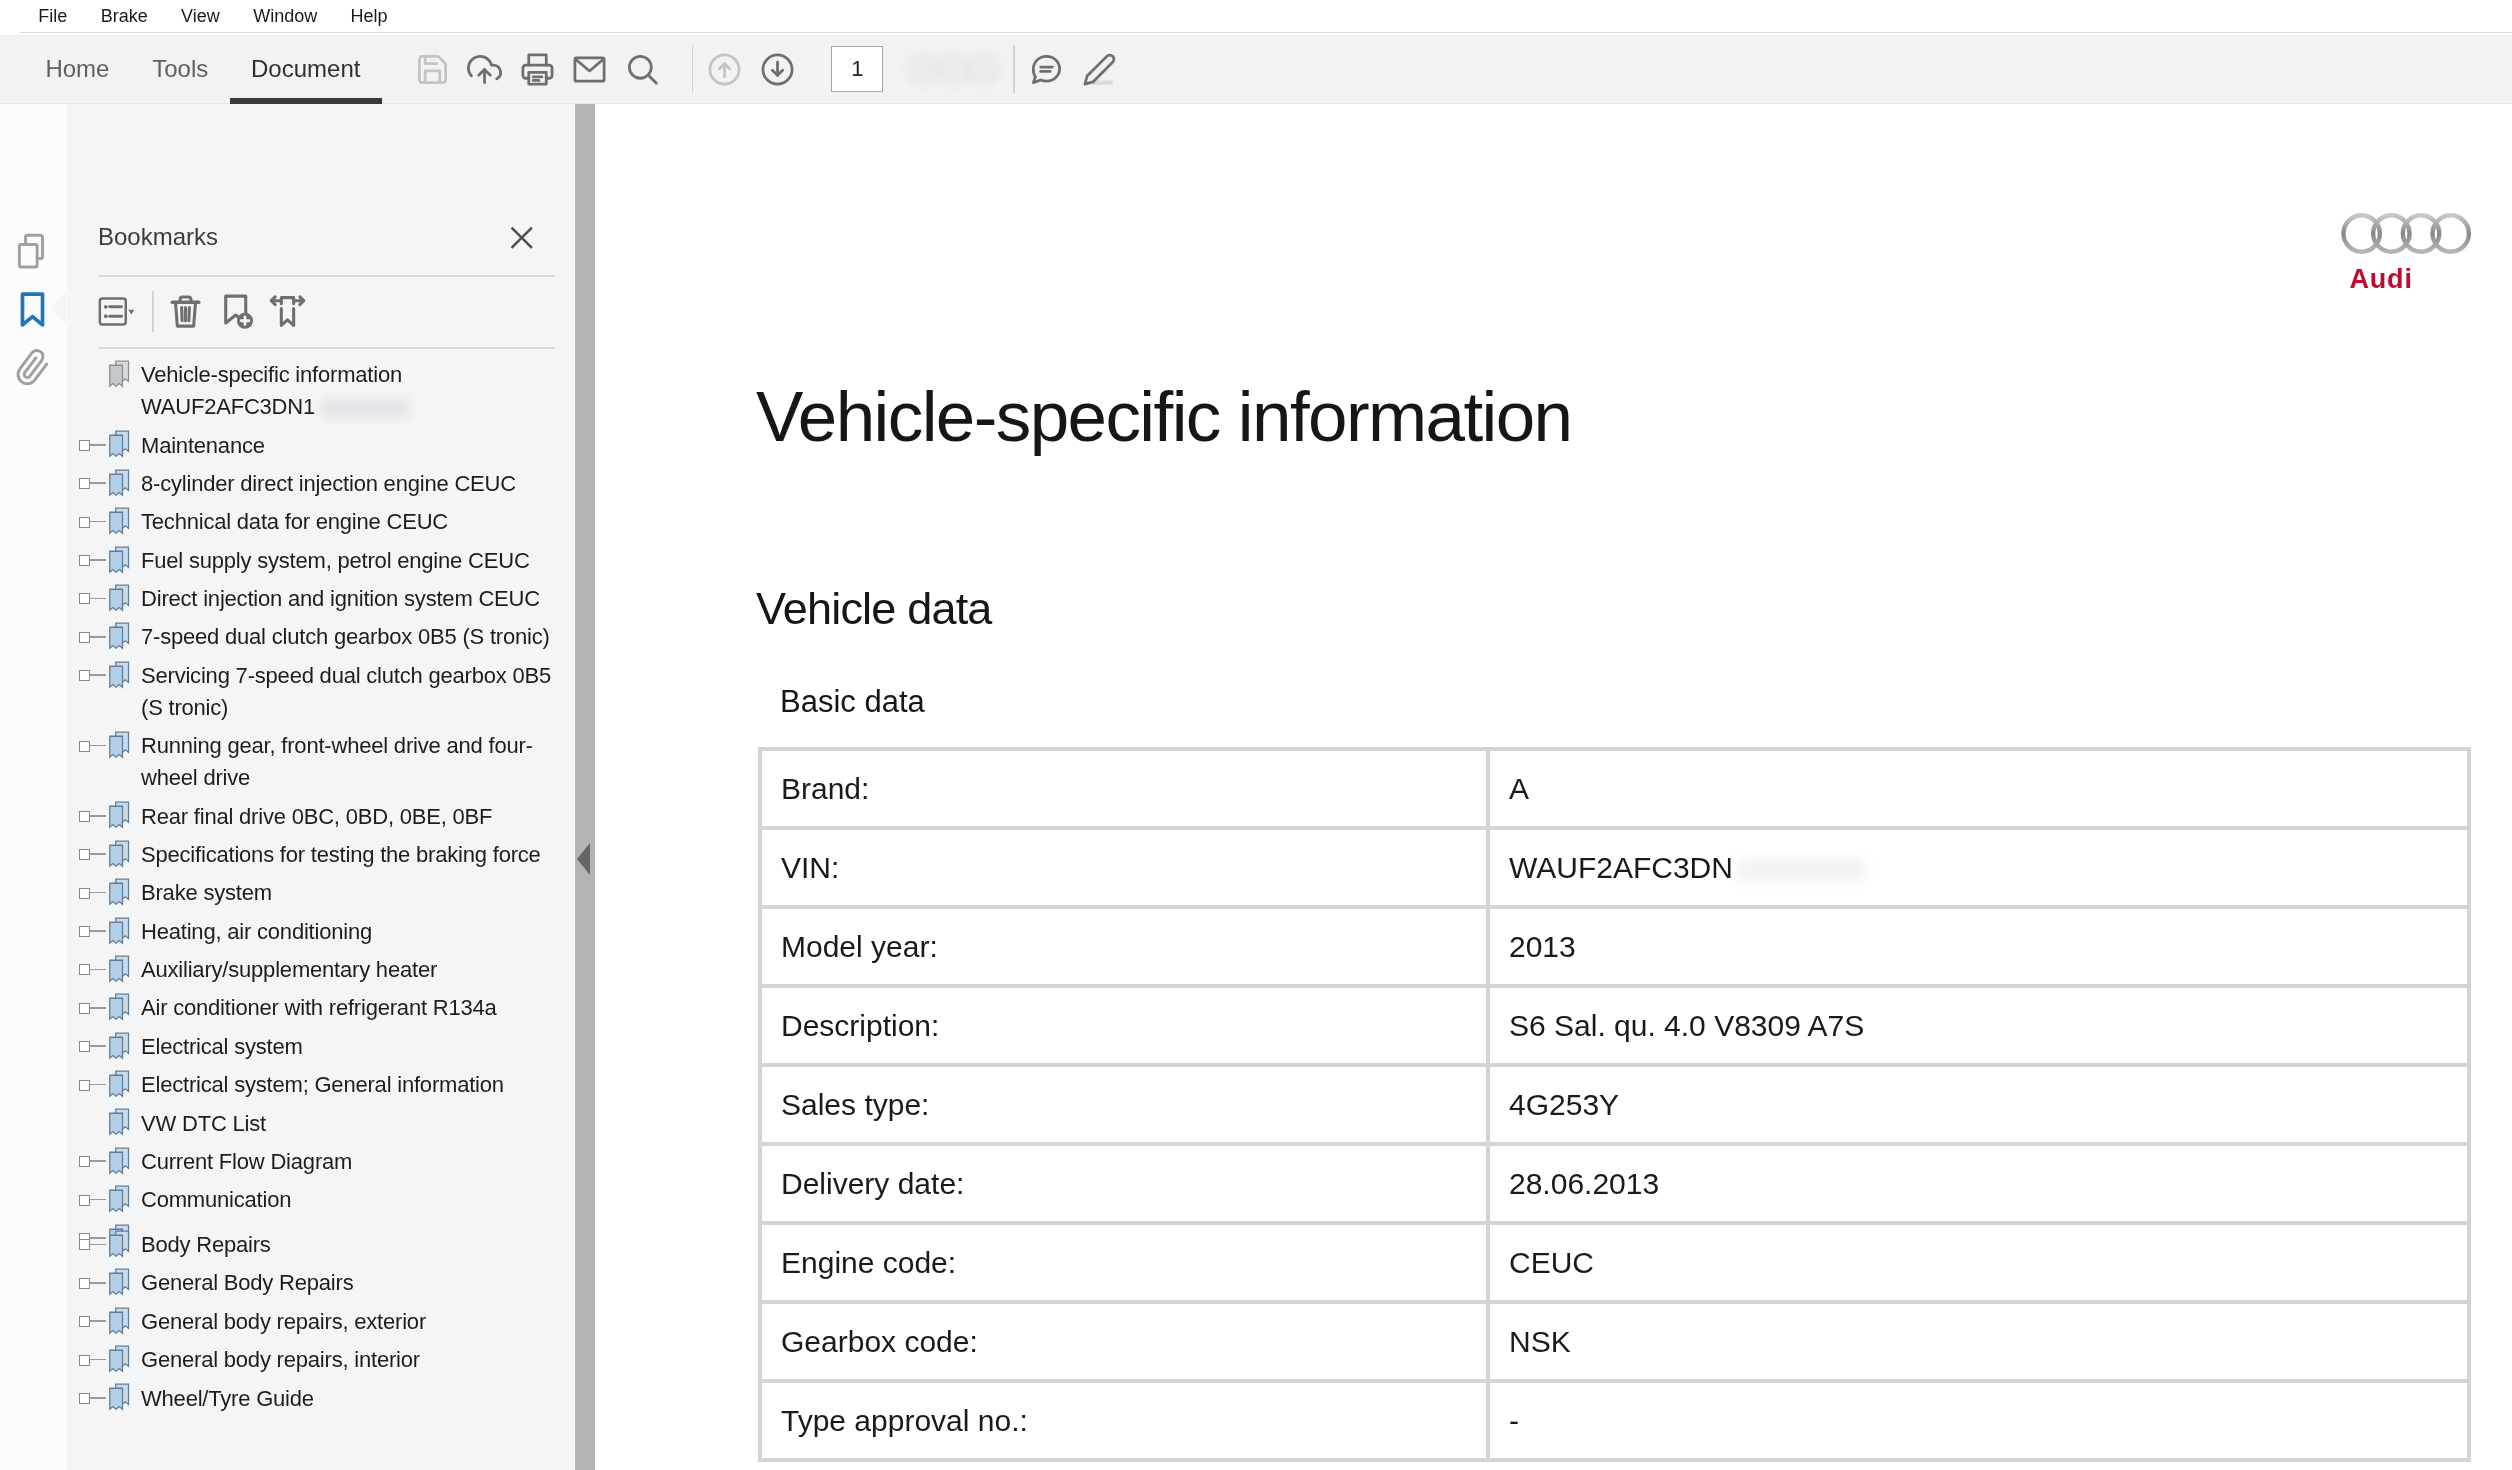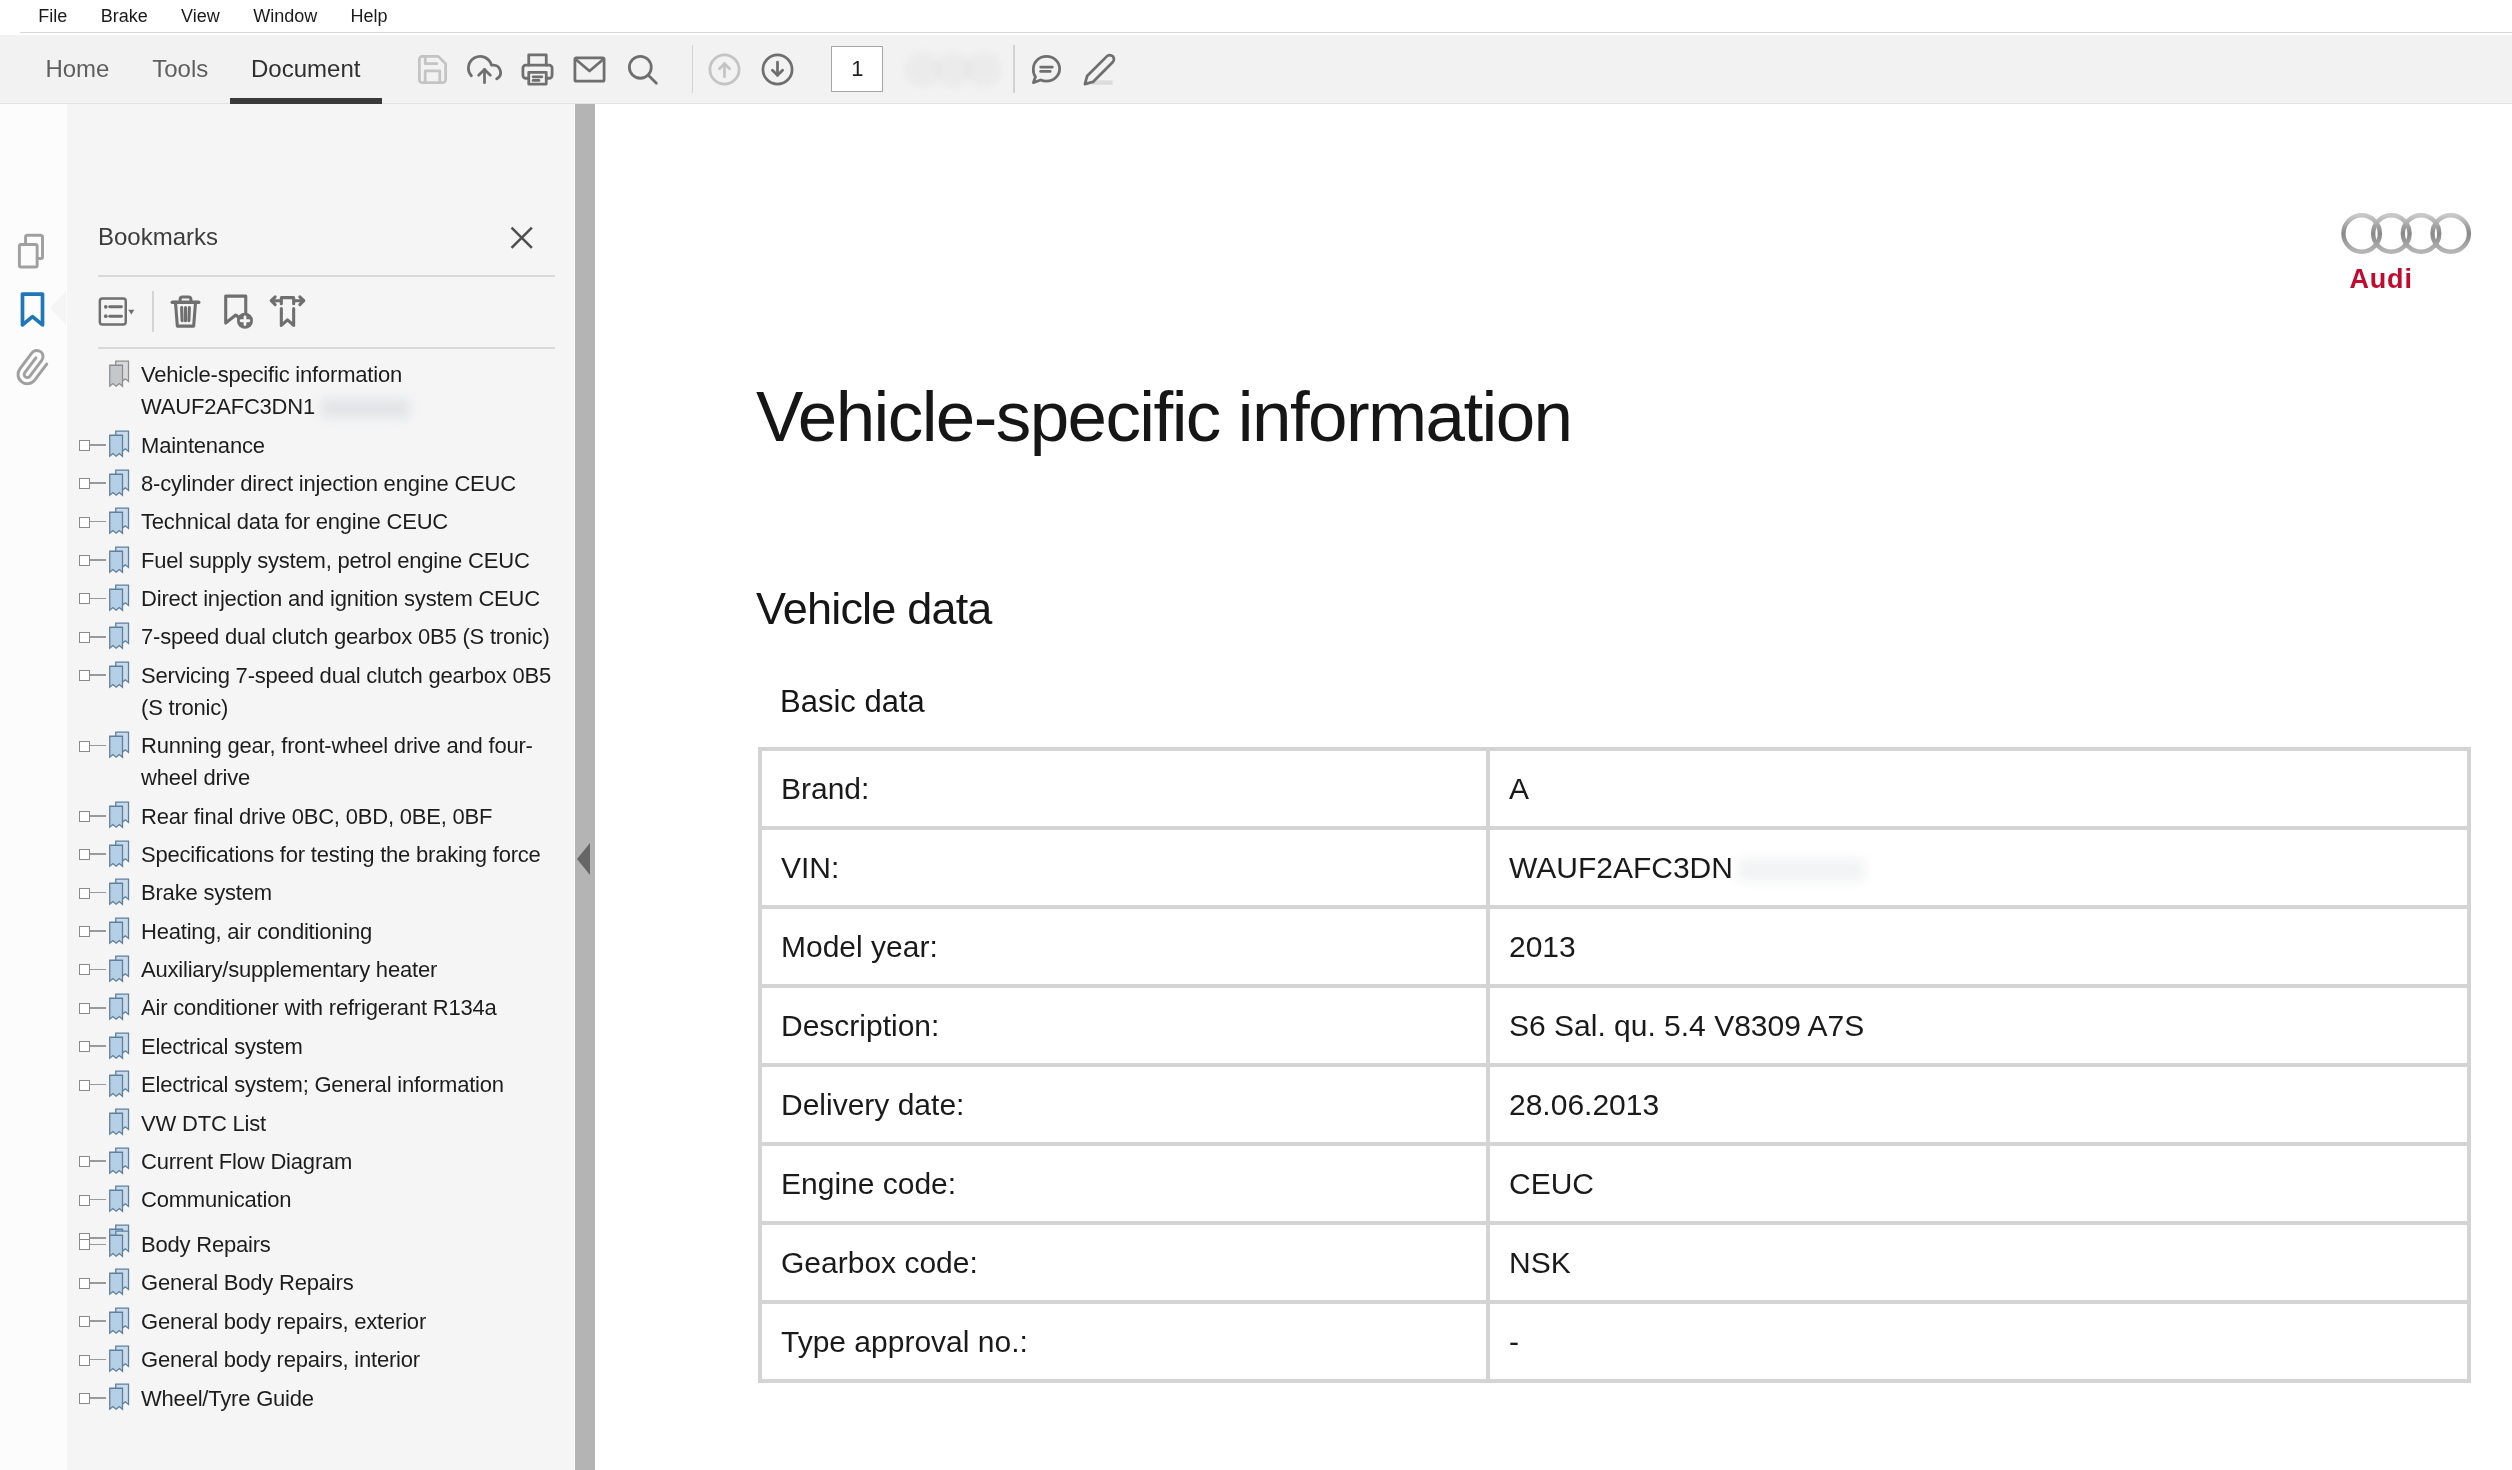--- a/index.html
+++ b/index.html
@@ -499,21 +499,25 @@
       <tr>
     <td class="t-label"><span>VIN:</span></td>
     <td class="t-value"><span>WAUF2AFC3DN</span><span class="blur-blob tbl-blur"></span></td>
   </tr>
       <tr>
     <td class="t-label"><span>Model year:</span></td>
     <td class="t-value"><span>2013</span></td>
   </tr>
       <tr>
     <td class="t-label"><span>Description:</span></td>
-    <td class="t-value"><span>S6 Sal. qu. 5.4 V8309 A7S</span></td>
+    <td class="t-value"><span>S6 Sal. qu. 4.0 V8309 A7S</span></td>
+  </tr>
+      <tr>
+    <td class="t-label"><span>Sales type:</span></td>
+    <td class="t-value"><span>4G253Y</span></td>
   </tr>
       <tr>
     <td class="t-label"><span>Delivery date:</span></td>
     <td class="t-value"><span>28.06.2013</span></td>
   </tr>
       <tr>
     <td class="t-label"><span>Engine code:</span></td>
     <td class="t-value"><span>CEUC</span></td>
   </tr>
       <tr>

